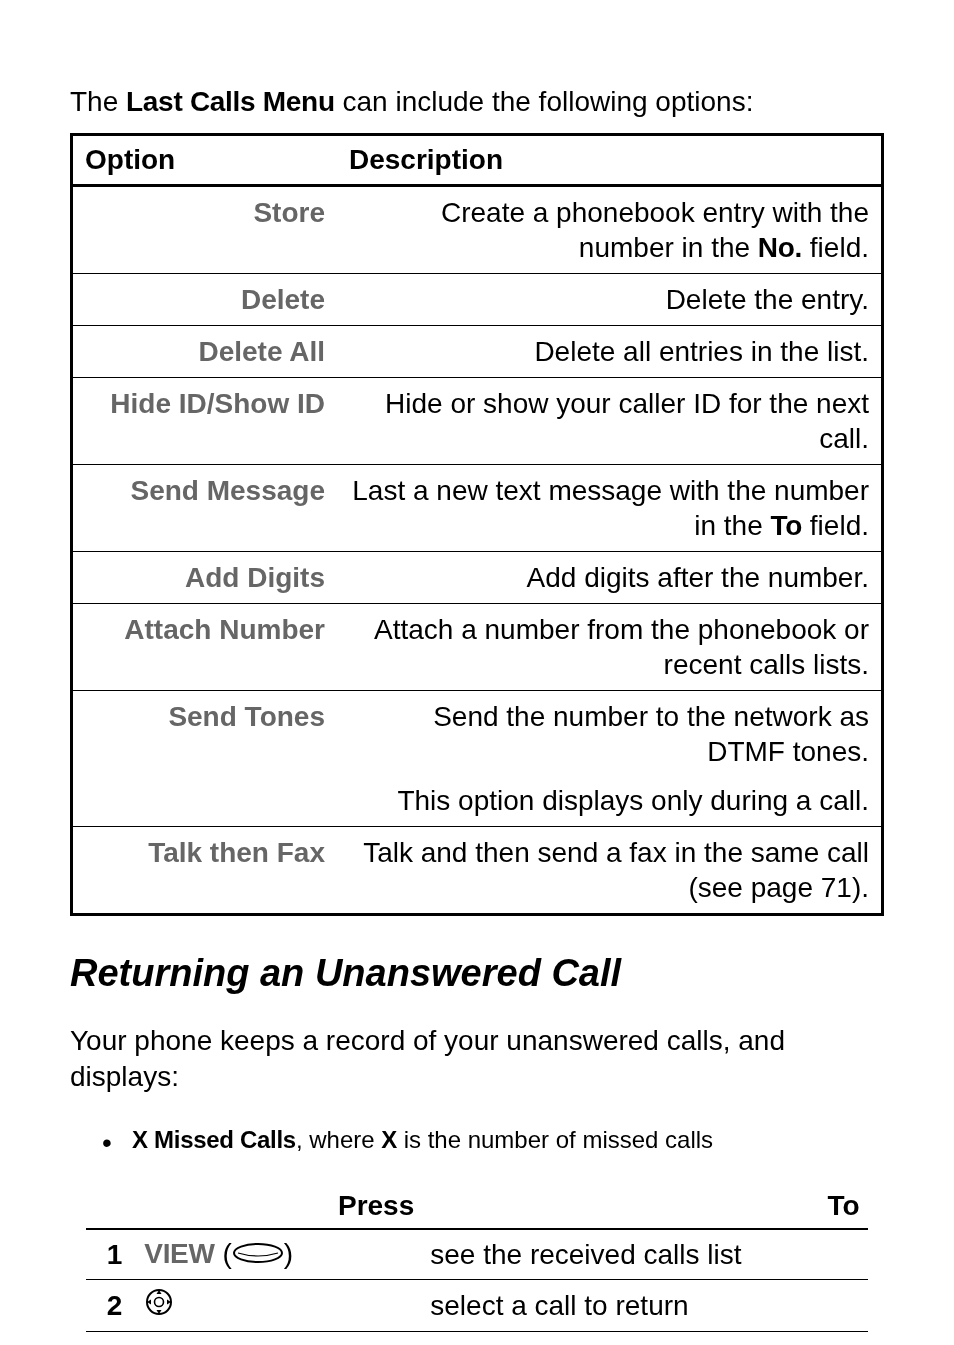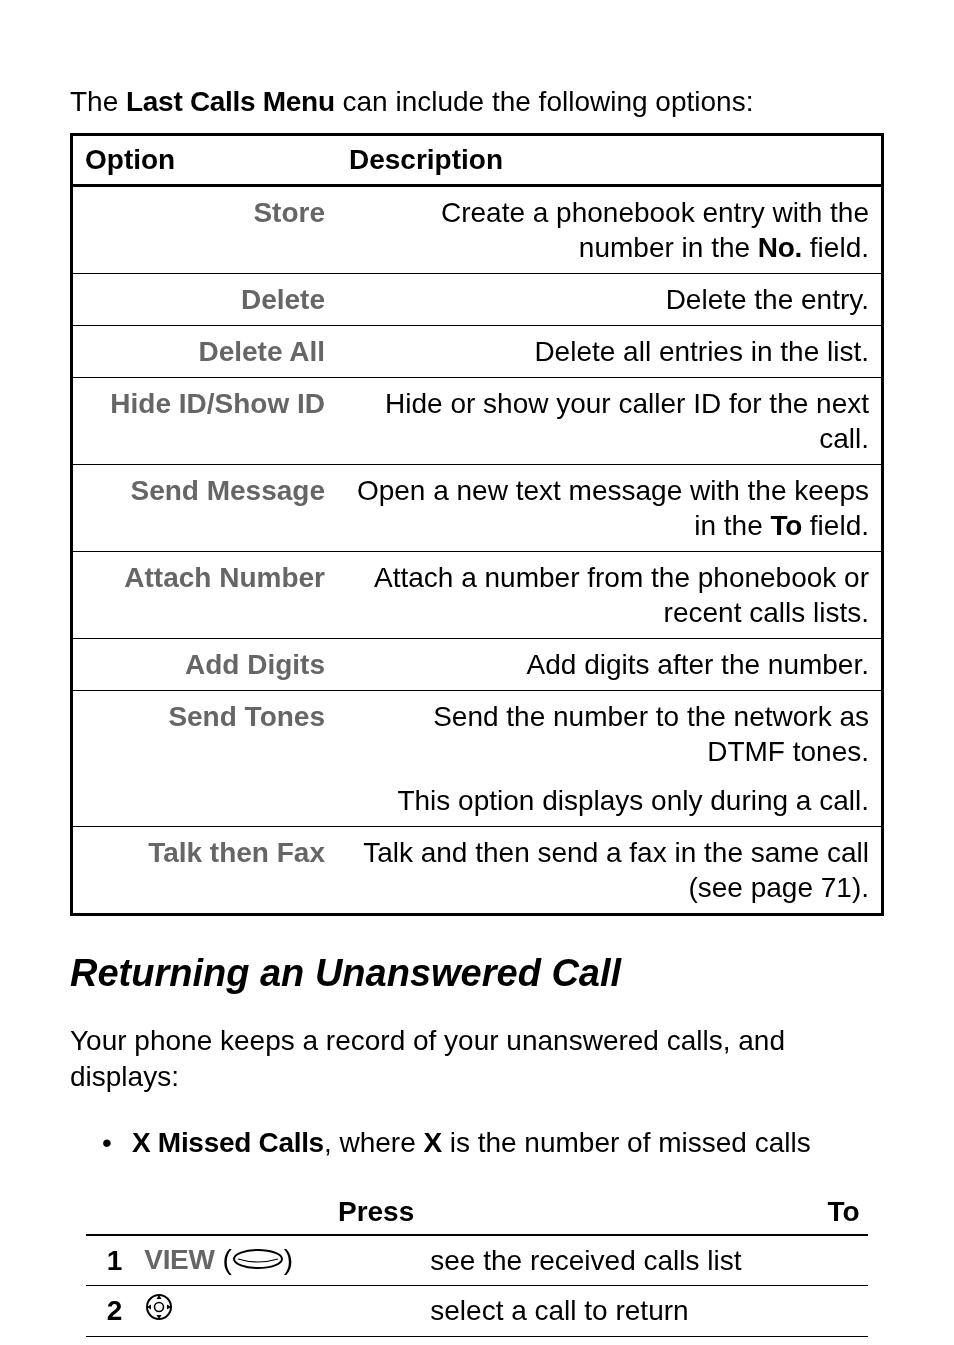--- a/index.html
+++ b/index.html
@@ -79,21 +79,21 @@
   }
 
   .body-text {
     font-size: 28px;
     line-height: 1.3;
   }
 
   ul.bullets {
     margin: 12px 0 28px 32px;
     padding: 0;
-    font-size: 28px;
+    font-size: 24px;
   }
   ul.bullets li {
     list-style: none;
     position: relative;
     padding-left: 30px;
     line-height: 1.35;
   }
   ul.bullets li::before {
     content: "•";
     position: absolute;
@@ -179,33 +179,33 @@
         </tr>
         <tr>
           <td><span class="opt-label">Hide ID/Show ID</span></td>
           <td>
             <div class="desc-para"><span>Hide or show your caller ID for the next call.</span></div>
           </td>
         </tr>
         <tr>
           <td><span class="opt-label">Send Message</span></td>
           <td>
-            <div class="desc-para"><span>Open a new text message with the keeps in the </span><span class="bold-cond">To</span><span> field.</span></div>
+            <div class="desc-para"><span>Last a new text message with the number in the </span><span class="bold-cond">To</span><span> field.</span></div>
+          </td>
+        </tr>
+        <tr>
+          <td><span class="opt-label">Add Digits</span></td>
+          <td>
+            <div class="desc-para"><span>Add digits after the number.</span></div>
           </td>
         </tr>
         <tr>
           <td><span class="opt-label">Attach Number</span></td>
           <td>
             <div class="desc-para"><span>Attach a number from the phonebook or recent calls lists.</span></div>
-          </td>
-        </tr>
-        <tr>
-          <td><span class="opt-label">Add Digits</span></td>
-          <td>
-            <div class="desc-para"><span>Add digits after the number.</span></div>
           </td>
         </tr>
         <tr>
           <td><span class="opt-label">Send Tones</span></td>
           <td>
             <div class="desc-para"><span>Send the number to the network as DTMF tones.</span></div>
             <div class="desc-para"><span>This option displays only during a call.</span></div>
           </td>
         </tr>
         <tr>

